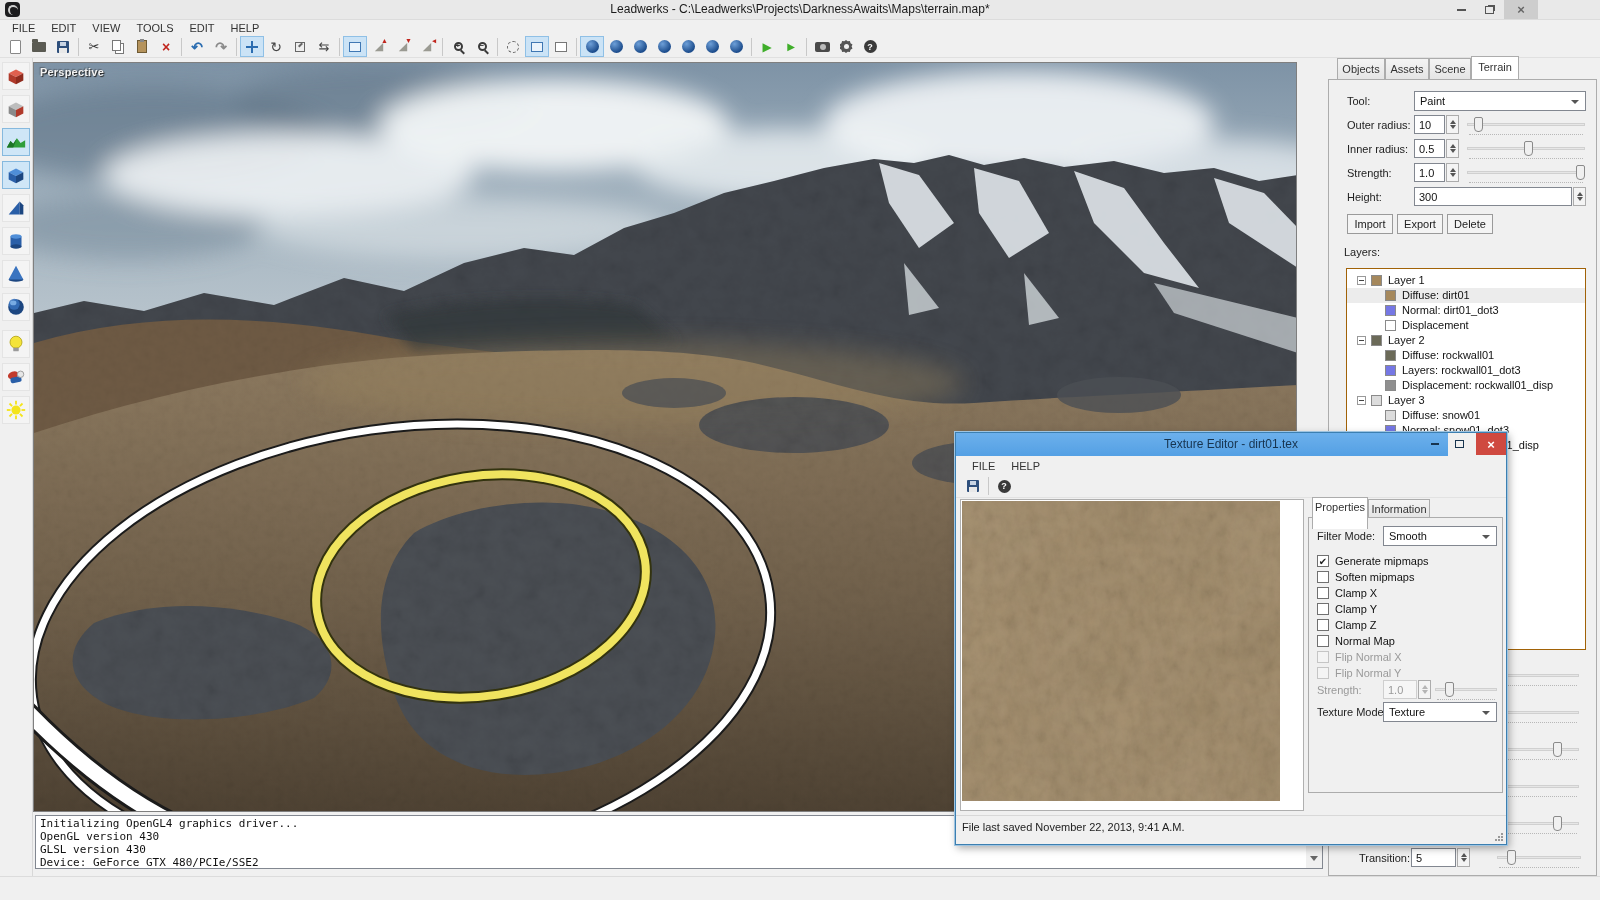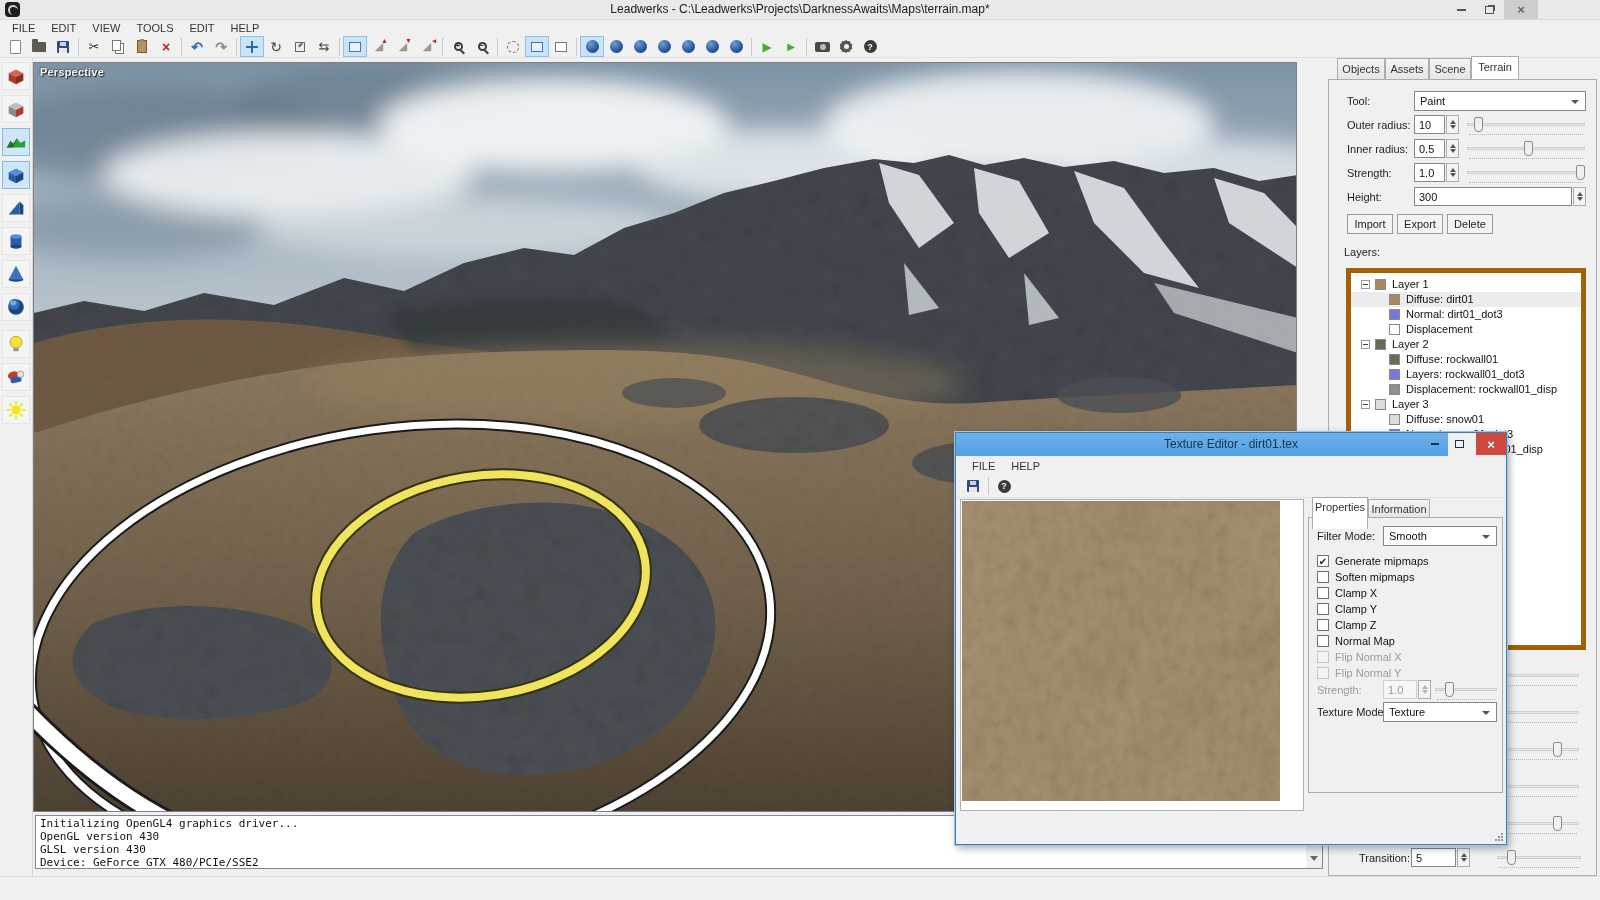--- a/index.html
+++ b/index.html
@@ -95,21 +95,21 @@
   .spin { position:absolute; width:13px; height:19px; border:1px solid #acacac; background:#f4f4f4; }
   .spin i { position:absolute; left:3px; width:0; height:0; border-left:3px solid transparent; border-right:3px solid transparent; }
   .spin i.up { top:4px; border-bottom:4px solid #555; }
   .spin i.dn { bottom:4px; border-top:4px solid #555; }
   .spin.dim i.up { border-bottom-color:#b5b5b5; } .spin.dim i.dn { border-top-color:#b5b5b5; }
   .slider { position:absolute; height:20px; }
   .slider .track { position:absolute; left:0; right:0; top:8px; height:3px; background:#e6e6e6; border:1px solid #d0d0d0; }
   .slider .thumb { position:absolute; top:2px; width:9px; height:15px; background:#f0f0f0; border:1px solid #8a8a8a; border-radius:2px 2px 4px 4px; }
   .slider .ticks { position:absolute; left:2px; right:2px; top:17px; height:3px; border-bottom:1px dotted #b8b8b8; }
   .pbtn { position:absolute; height:20px; background:#f4f4f4; border:1px solid #9a9a9a; font-size:11px; color:#222; text-align:center; line-height:18px; }
-  #layers-box { position:absolute; left:17px; top:188px; width:240px; height:382px; background:#fff; border:5px solid #a16207; overflow:hidden; }
+  #layers-box { position:absolute; left:17px; top:188px; width:240px; height:382px; background:#fff; border:1px solid #a16207; overflow:hidden; }
   .trow { position:absolute; left:0; width:238px; height:15px; font-size:11px; color:#111; line-height:15px; }
   .trow .exp { position:absolute; left:10px; top:3px; width:9px; height:9px; background:#fff; border:1px solid #999; }
   .trow .exp::after { content:""; position:absolute; left:1px; top:3px; width:5px; height:1px; background:#444; }
   .trow .swatch { position:absolute; top:2px; width:11px; height:11px; border:1px solid #8a8a8a; }
   .trow.lvl0 .swatch { left:24px; } .trow.lvl0 .tlabel { position:absolute; left:41px; }
   .trow.lvl1 .swatch { left:38px; } .trow.lvl1 .tlabel { position:absolute; left:55px; }
   .trow.selrow { background:#ececec; }
   .sw-dirt { background:#a5885c; } .sw-normal { background:#7577e4; }
   .sw-blank { background:#fff; } .sw-rock { background:#6b6a58; }
   .sw-gray { background:#8f8f8f; } .sw-snow { background:#dcdcdc; }
@@ -730,16 +730,17 @@
             <div class="track"></div>
             <div class="thumb" style="left:16%"></div>
             <div class="ticks"></div>
           </div>
 
       <div class="rlabel" style="left:8px;top:188px">Texture Mode:</div>
       <div class="combo" style="left:74px;top:184px;width:114px"><span>Texture</span><span class="carr"></span></div>
     </div>
   </div>
 
+  <div id="dlg-status"><span>File last saved November 22, 2013, 9:41 A.M.</span></div>
   <div id="dlg-grip"></div>
 </div>
 
 </div>
 
 </body></html>

